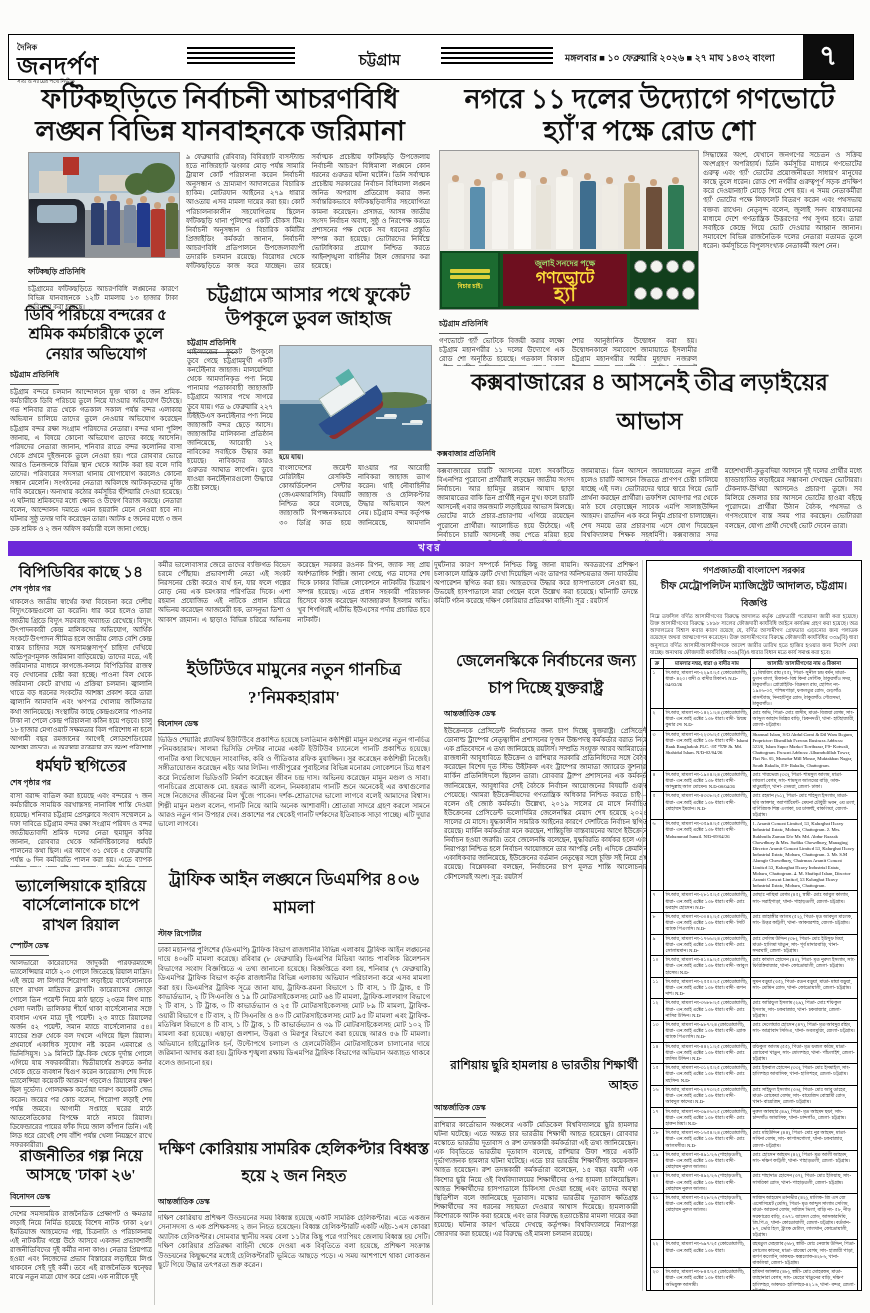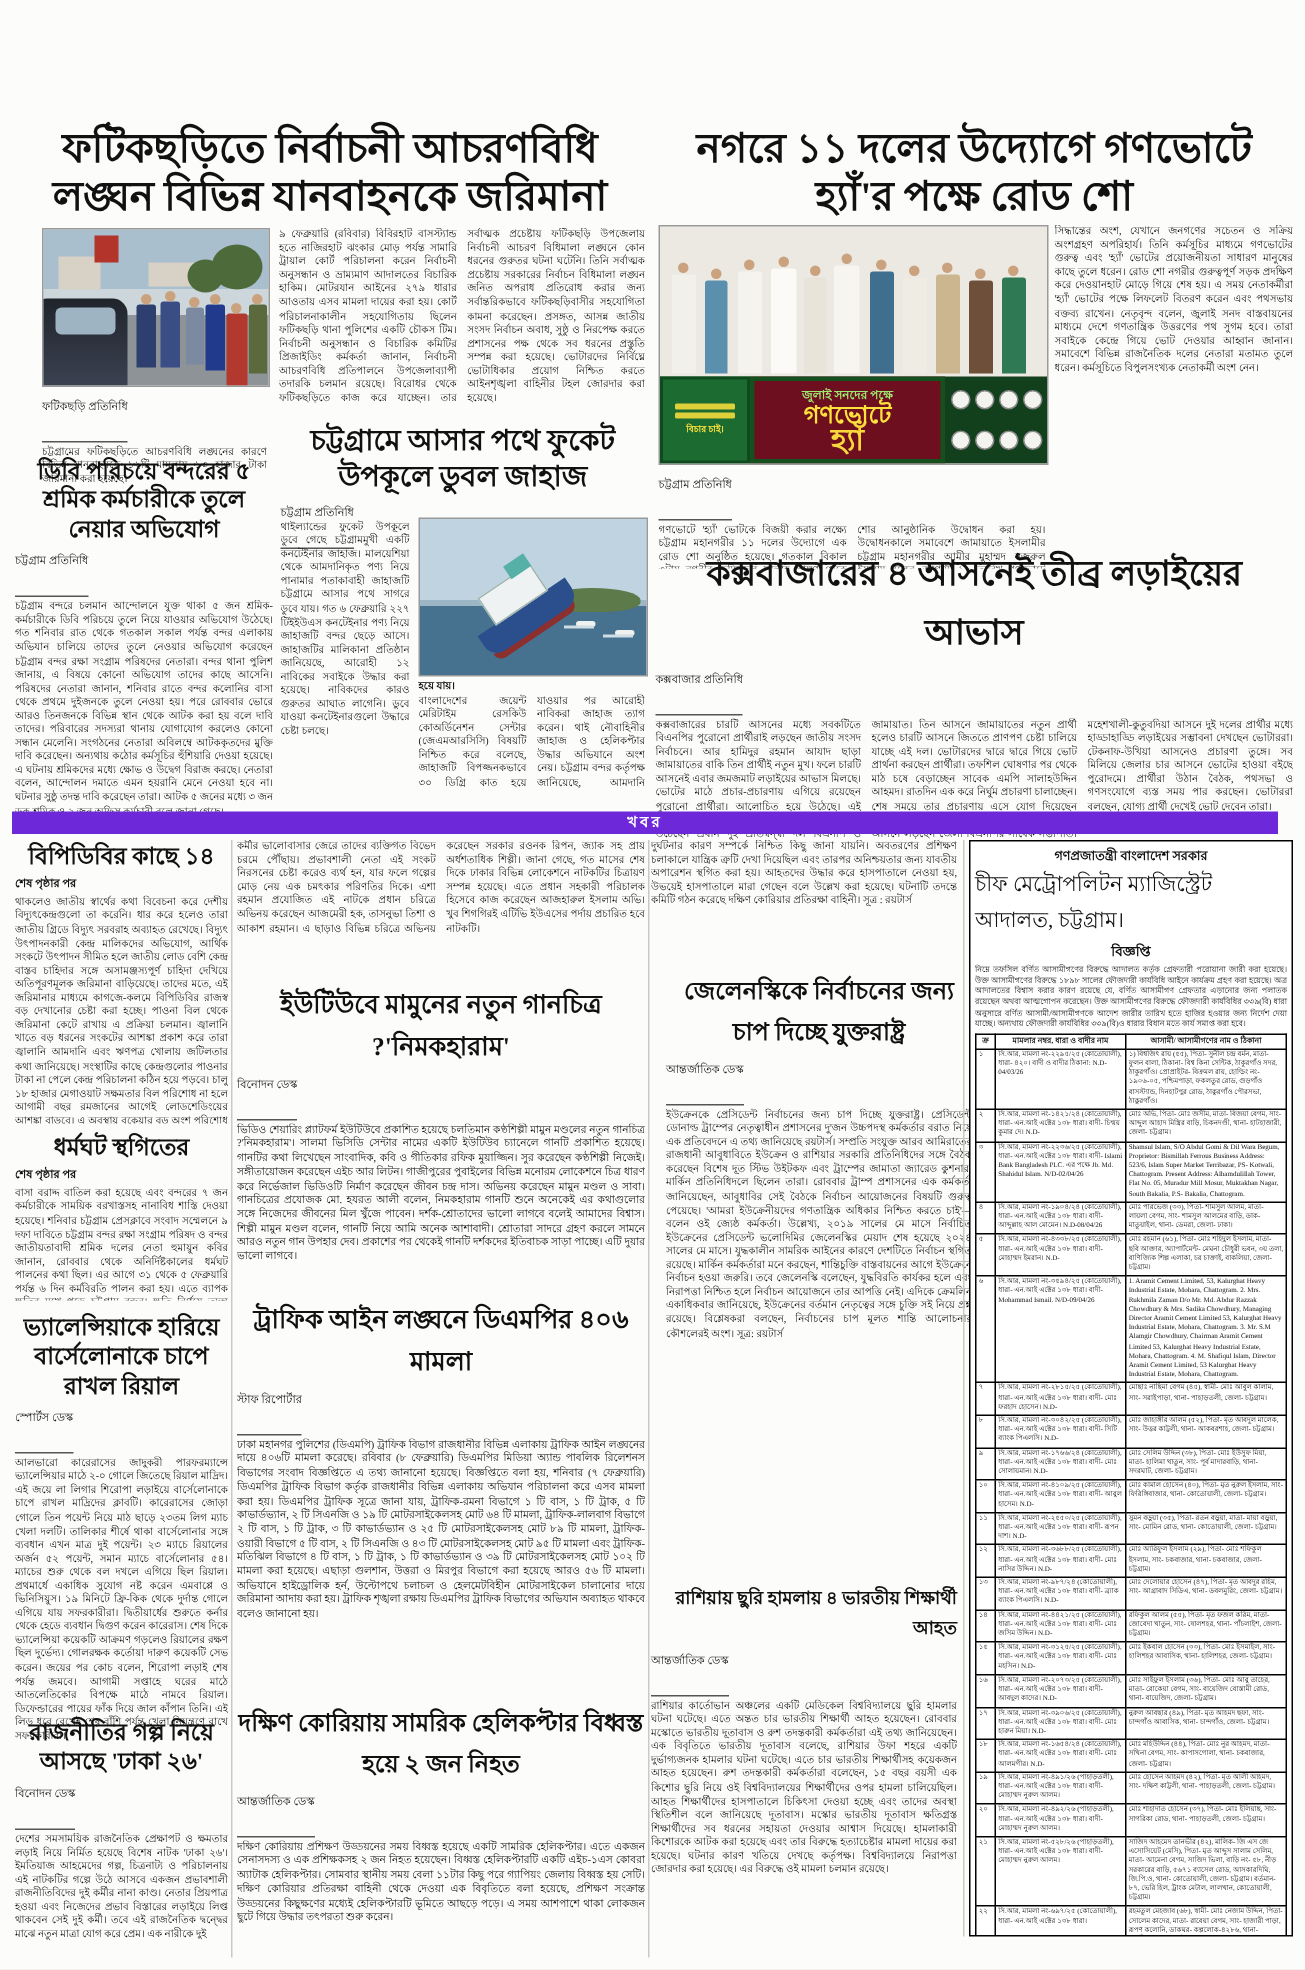--- a/index.html
+++ b/index.html
@@ -17,21 +17,21 @@
   #rules2{left:432px;top:12px;width:112px;}
   .mast-city{position:absolute;left:318px;top:13px;width:105px;text-align:center;font-size:15px;font-weight:bold;}
   .mast-date{position:absolute;left:556px;top:16px;width:238px;font-size:9.5px;font-weight:bold;}
   .pagebox{position:absolute;right:0;top:0;width:50px;height:100%;background:#0d0d0d;color:#fff;
            display:flex;align-items:center;justify-content:center;font-size:28px;font-weight:bold;}
   
   h1,h2,h3{margin:0;font-weight:bold;text-align:center;}
   .h-main{font-size:27px;line-height:1.18;}
   .h-mid{font-size:19px;line-height:1.25;}
   .h-sm{font-size:15.5px;line-height:1.25;}
-  .byline{font-size:7.5px;font-weight:normal;border-bottom:.5px solid #555;display:inline-block;padding-bottom:17px;margin:3px 0 2px 0;}
+  .byline{font-size:7.5px;font-weight:bold;border-bottom:.5px solid #555;display:inline-block;padding-bottom:3px;margin:3px 0 2px 0;}
   .kicker{font-size:7.5px;font-weight:bold;margin:2px 0;}
   .body{font-size:6.8px;line-height:1.34;text-align:justify;overflow:hidden;}
   .cols2{column-count:2;column-gap:7px;}
   .cols3{column-count:3;column-gap:7px;}
   
   .photo{position:absolute;overflow:hidden;border:.5px solid #999;}
   .hd{position:absolute;width:7px;height:7px;border-radius:50%;background:#caa27e;}
   .person{position:absolute;border-radius:2px 2px 0 0;}
   
   #ph1{background:linear-gradient(#a9bfce 0 38%,#cdd6da 38% 55%,#8e9398 55% 100%);}
@@ -64,33 +64,45 @@
   .boat::after{content:"";position:absolute;left:-8px;top:3px;width:20px;height:1.5px;background:#cfdde4;}
   
   .cap{font-size:6.8px;line-height:1.34;text-align:justify;}
   .capline{font-size:6.8px;font-weight:bold;}
   
   #newsbar{left:8px;top:541px;width:844px;height:15px;background:#6d28d9;color:#fff;
            display:flex;align-items:center;justify-content:center;font-size:10px;font-weight:bold;letter-spacing:2px;}
   
   #notice{left:646px;top:560px;width:216px;height:731px;border:1px solid #000;background:#fff;padding:3px;box-sizing:border-box;overflow:hidden;}
   #notice .gov{font-size:8.5px;font-weight:bold;text-align:center;}
-  #notice .court{font-size:14px;font-weight:normal;}
+  #notice .court{font-size:10px;font-weight:bold;text-align:center;}
   #notice .ttl{font-size:9px;font-weight:bold;text-align:center;margin:1px 0 2px;}
   #notice .intro{font-size:5.3px;line-height:1.35;text-align:justify;}
   #notice table{width:100%;border-collapse:collapse;margin-top:2px;}
   #notice th,#notice td{border:.5px solid #000;font-size:4.7px;line-height:1.32;padding:1px 1.5px;vertical-align:top;text-align:left;}
   #notice th{font-size:5.2px;font-weight:bold;text-align:center;}
   .vline{position:absolute;width:1px;background:#c9c9c5;}
 </style>
 </head>
 <body>
 
 <div class="page">
 
+  <div class="abs" id="mast">
+    <div class="brandwrap">
+      <span class="brand-top">দৈনিক</span>
+      <div class="brand">জনদর্পণ</div>
+      <div class="brand-tag">সত্য ও ন্যায়ের পথে নির্ভীক</div>
+    </div>
+    <div class="rulestack" id="rules1"></div>
+    <div class="mast-city">চট্টগ্রাম</div>
+    <div class="rulestack" id="rules2"></div>
+    <div class="mast-date">মঙ্গলবার ■ ১০ ফেব্রুয়ারি ২০২৬ ■ ২৭ মাঘ ১৪৩২ বাংলা</div>
+    <div class="pagebox">৭</div>
+  </div>
 
   <article class="abs" style="left:10px;top:84px;width:420px;height:218px;">
     <h1 class="h-main">ফটিকছড়িতে নির্বাচনী আচরণবিধি লঙ্ঘন বিভিন্ন যানবাহনকে জরিমানা</h1>
     <div class="photo" id="ph1" style="left:18px;top:68px;width:150px;height:104px;">
       <div class="bldg" style="left:10px;top:18px;width:28px;height:22px;"></div>
       <div class="bldg" style="left:70px;top:22px;width:34px;height:16px;"></div>
       <div class="sign" style="left:34px;top:4px;width:16px;height:18px;"></div>
       <div class="tree" style="right:4px;top:10px;width:34px;height:30px;"></div>
       <div class="tree" style="right:30px;top:20px;width:24px;height:22px;"></div>
       <div class="person" style="left:62px;top:50px;width:13px;height:42px;background:#2d3f6e;"></div>

